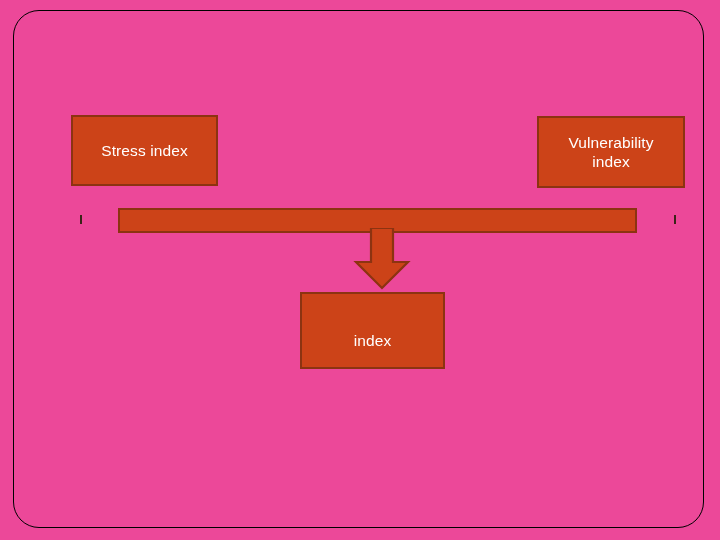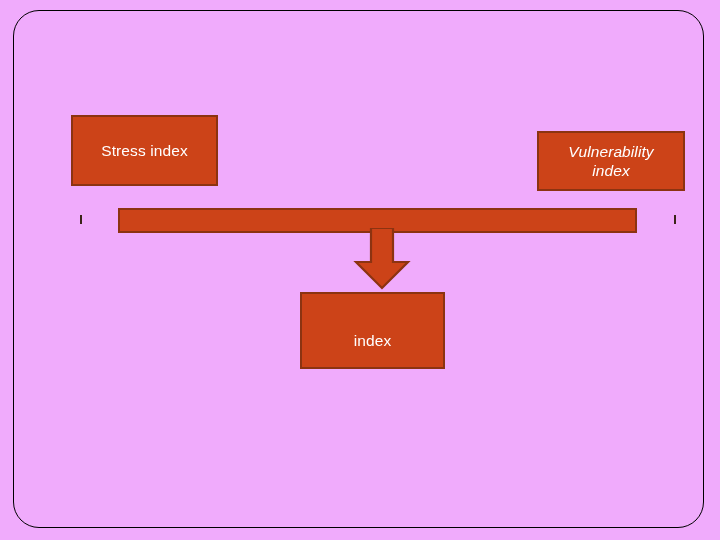--- a/index.html
+++ b/index.html
@@ -4,21 +4,21 @@
 <style>
   html, body {
     margin: 0;
     padding: 0;
     background: #ffffff;
   }
   #slide {
     position: relative;
     width: 720px;
     height: 540px;
-    background: #f0abfc;
+    background: #ec4899;
     overflow: hidden;
     font-family: "Liberation Sans", sans-serif;
   }
   
   .frame {
     position: absolute;
     left: 13px;
     top: 10px;
     width: 691px;
     height: 518px;
@@ -45,24 +45,23 @@
   }
 
   #box-stress {
     left: 71px;
     top: 115px;
     width: 147px;
     height: 71px;
   }
   #box-vulnerability {
     left: 537px;
-    top: 131px;
+    top: 116px;
     width: 148px;
-    height: 60px;
-    font-style: italic;
+    height: 72px;
   }
   #box-sustainability {
     left: 300px;
     top: 292px;
     width: 145px;
     height: 77px;
   }
 
   
   .hbar {

